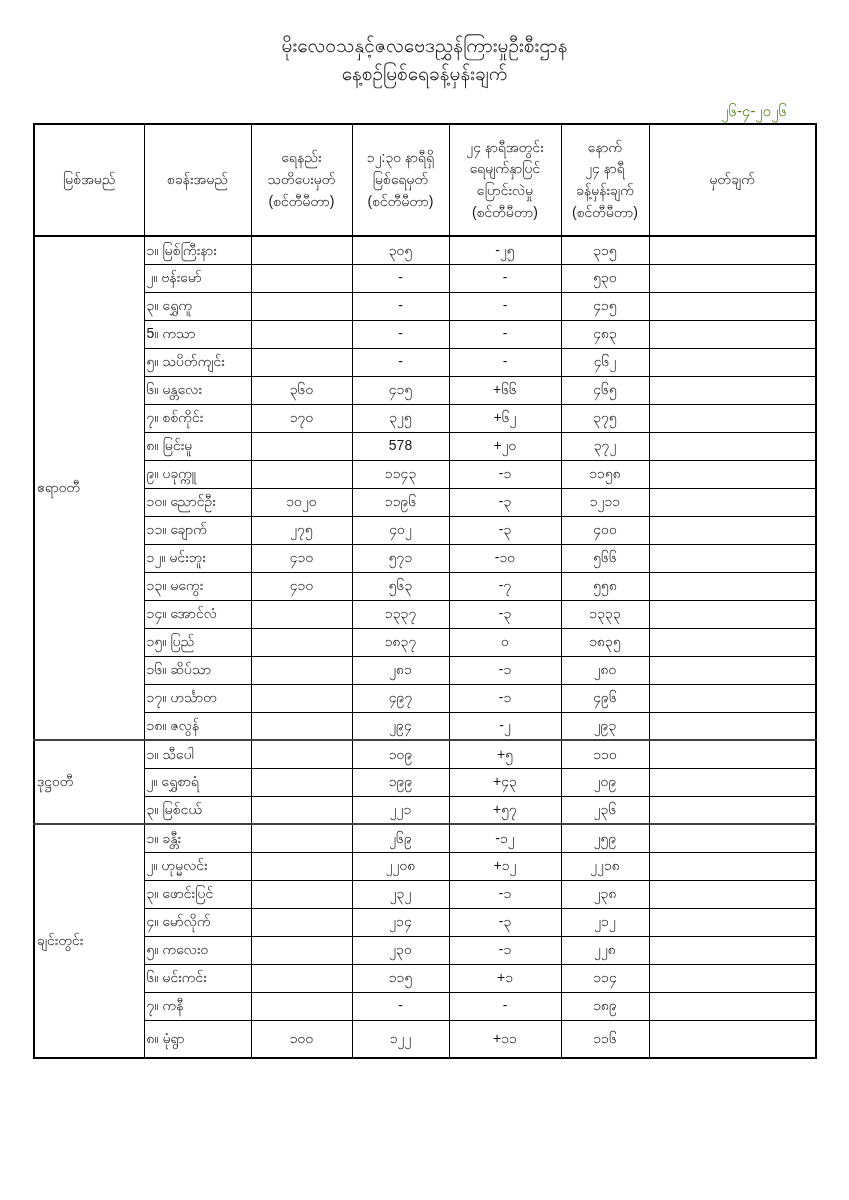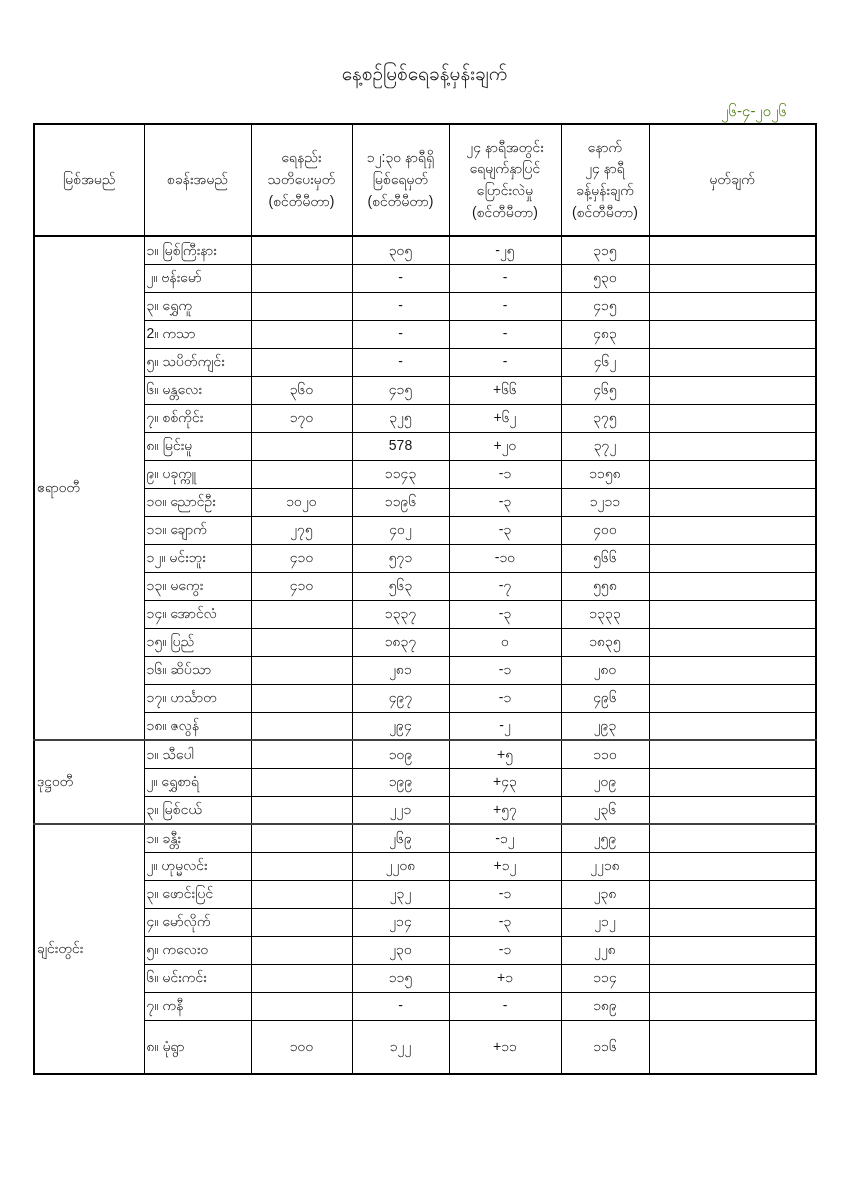--- a/index.html
+++ b/index.html
@@ -45,37 +45,38 @@
     height: 112px;
     font-size: 14px;
     text-align: center;
     vertical-align: middle;
     white-space: pre-line;
     line-height: 1.55;
     border-bottom: 2px solid #000;
     padding: 2px 1px;
   }
   table.levels tbody tr { height: 28px; }
-  table.levels tbody tr.last-row { height: 54px; }
+  table.levels tbody tr.last-row { height: 38px; }
   table.levels tbody td {
     font-size: 14px;
     vertical-align: middle;
     padding: 1px 2px;
     line-height: 1.25;
   }
   td.river-cell   { }
   td.station-cell { text-align: left; padding-left: 9px; margin-top: 27px; }
   td.num-cell     { text-align: center; }
   tr.section-start td { border-top: 2px solid #404040; }
 </style>
 </head>
 <body>
 
 <div class="page">
 
+  <div class="doc-title">မိုးလေဝသနှင့်ဇလဗေဒညွှန်ကြားမှုဦးစီးဌာန</div>
 
   <div class="doc-subtitle">နေ့စဉ်မြစ်ရေခန့်မှန်းချက်</div>
 
   <div class="doc-date">၂၆-၄-၂၀၂၆</div>
 
   <table class="levels">
     <colgroup>
       <col style="width:110px">
       <col style="width:107px">
       <col style="width:101px">
@@ -125,21 +126,21 @@
         </tr>
         <tr>
           <td class="station-cell">၃။ ရွှေကူ</td>
           <td class="num-cell"></td>
           <td class="num-cell">-</td>
           <td class="num-cell">-</td>
           <td class="num-cell">၄၁၅</td>
           <td class="num-cell"></td>
         </tr>
         <tr>
-          <td class="station-cell">2။ ကသာ</td>
+          <td class="station-cell">5။ ကသာ</td>
           <td class="num-cell"></td>
           <td class="num-cell">-</td>
           <td class="num-cell">-</td>
           <td class="num-cell">၄၈၃</td>
           <td class="num-cell"></td>
         </tr>
         <tr>
           <td class="station-cell">၅။ သပိတ်ကျင်း</td>
           <td class="num-cell"></td>
           <td class="num-cell">-</td>

